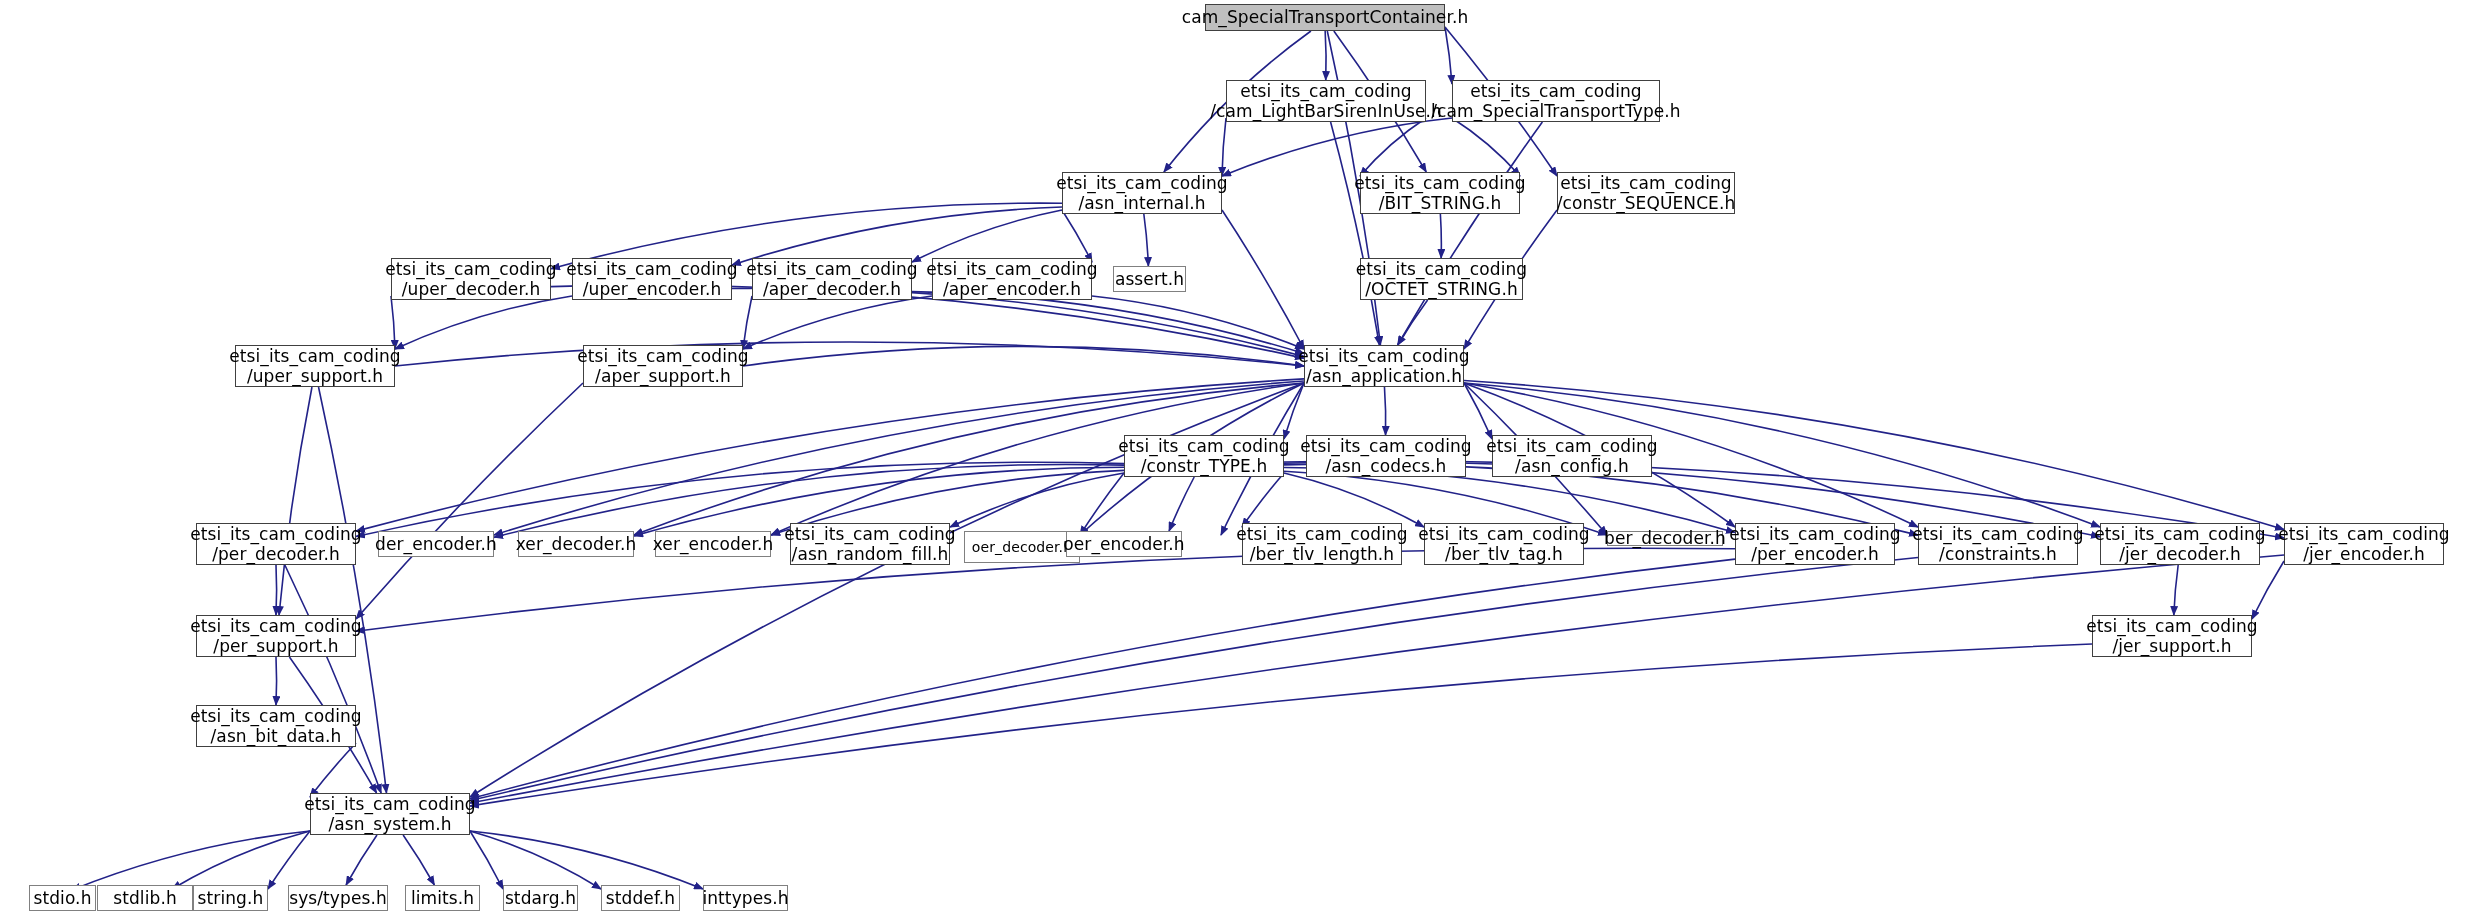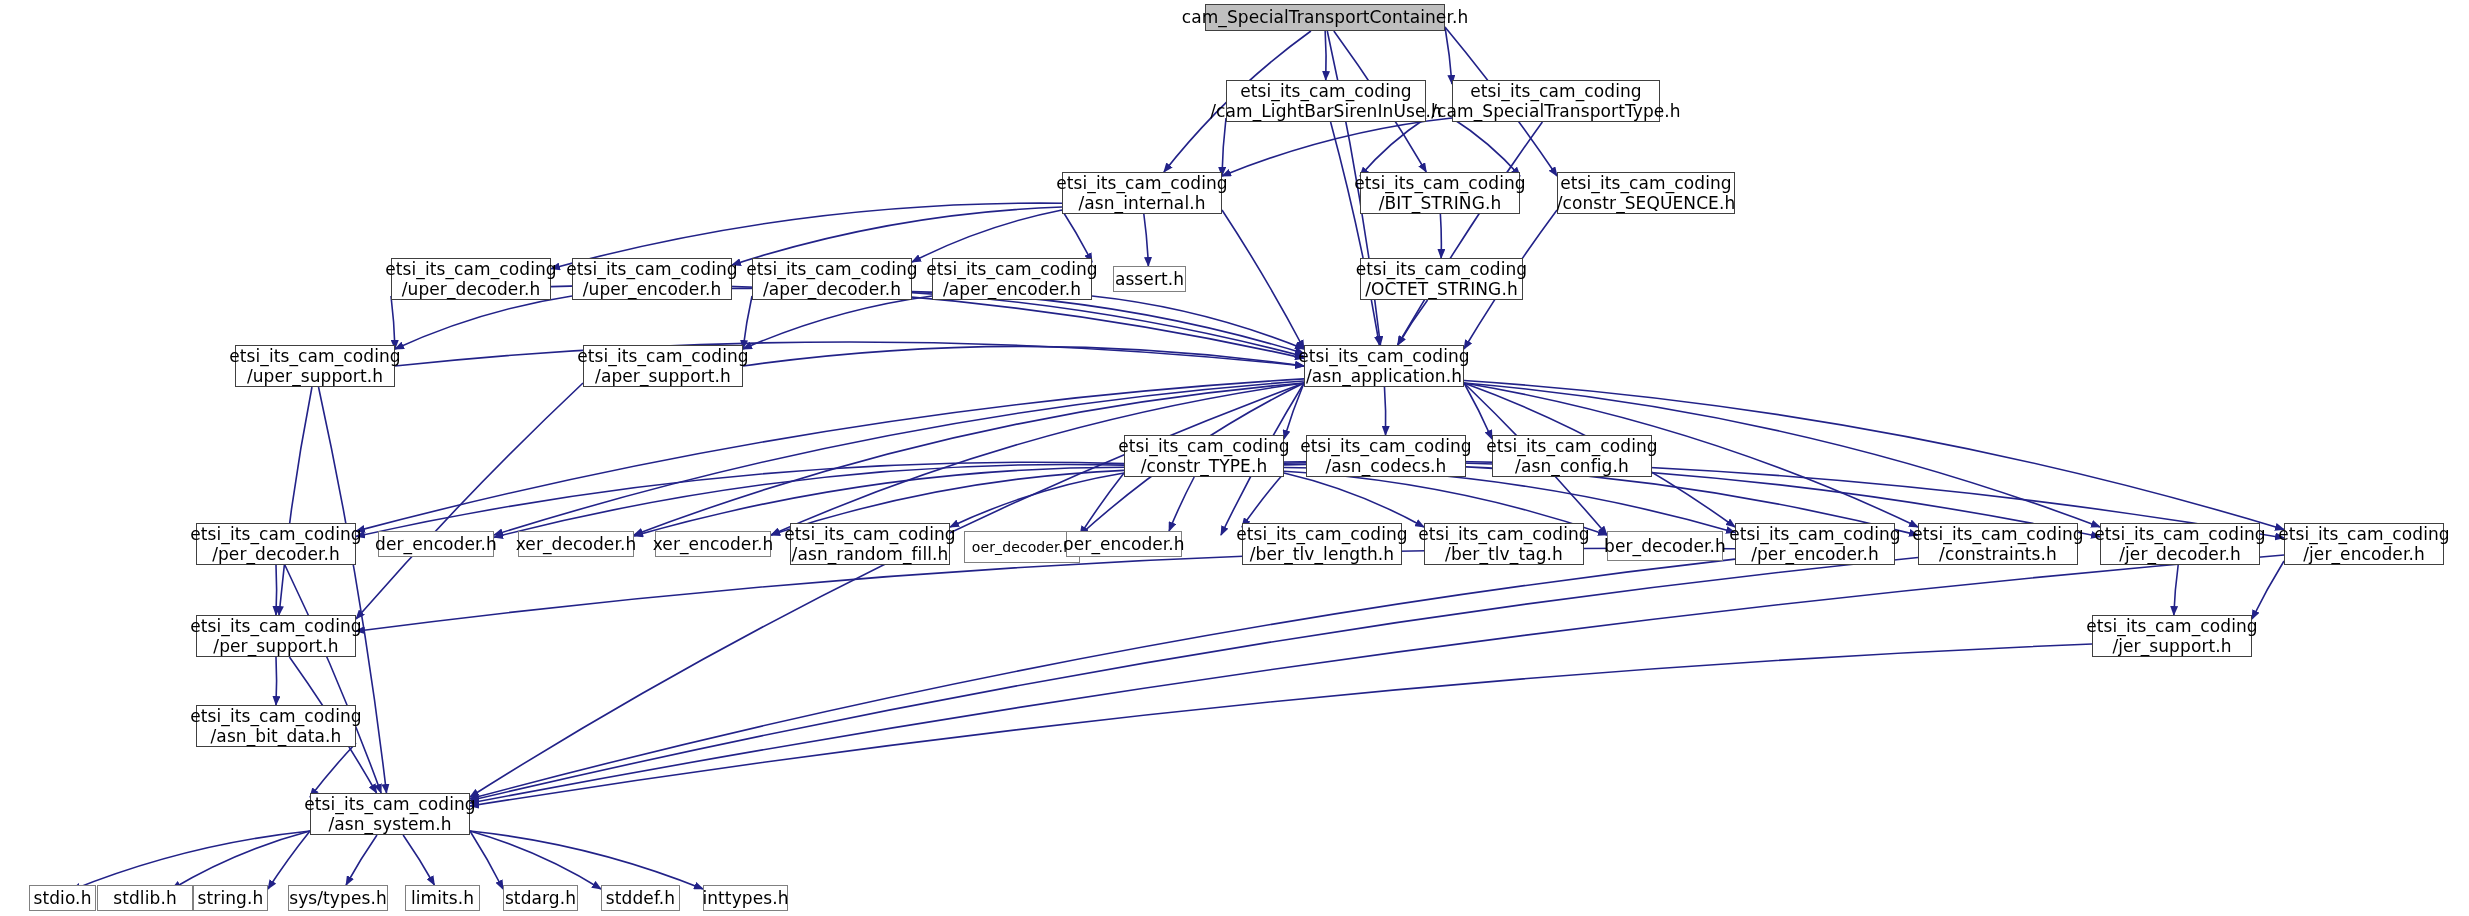--- a/index.html
+++ b/index.html
@@ -204,21 +204,21 @@
       <span class="lbl">oer_encoder.h</span>
     </div>
     <div class="node strong" style="left: 1242px; top: 523px; width: 160px; height: 42px;">
       <span class="lbl">etsi_its_cam_coding
 /ber_tlv_length.h</span>
     </div>
     <div class="node strong" style="left: 1424px; top: 523px; width: 160px; height: 42px;">
       <span class="lbl">etsi_its_cam_coding
 /ber_tlv_tag.h</span>
     </div>
-    <div class="node " style="left: 1607px; top: 531px; width: 116px; height: 30px; font-size: 17px;">
+    <div class="node " style="left: 1607px; top: 531px; width: 116px; height: 15px; font-size: 17px;">
       <span class="lbl">ber_decoder.h</span>
     </div>
     <div class="node strong" style="left: 1735px; top: 523px; width: 160px; height: 42px;">
       <span class="lbl">etsi_its_cam_coding
 /per_encoder.h</span>
     </div>
     <div class="node strong" style="left: 1918px; top: 523px; width: 160px; height: 42px;">
       <span class="lbl">etsi_its_cam_coding
 /constraints.h</span>
     </div>

